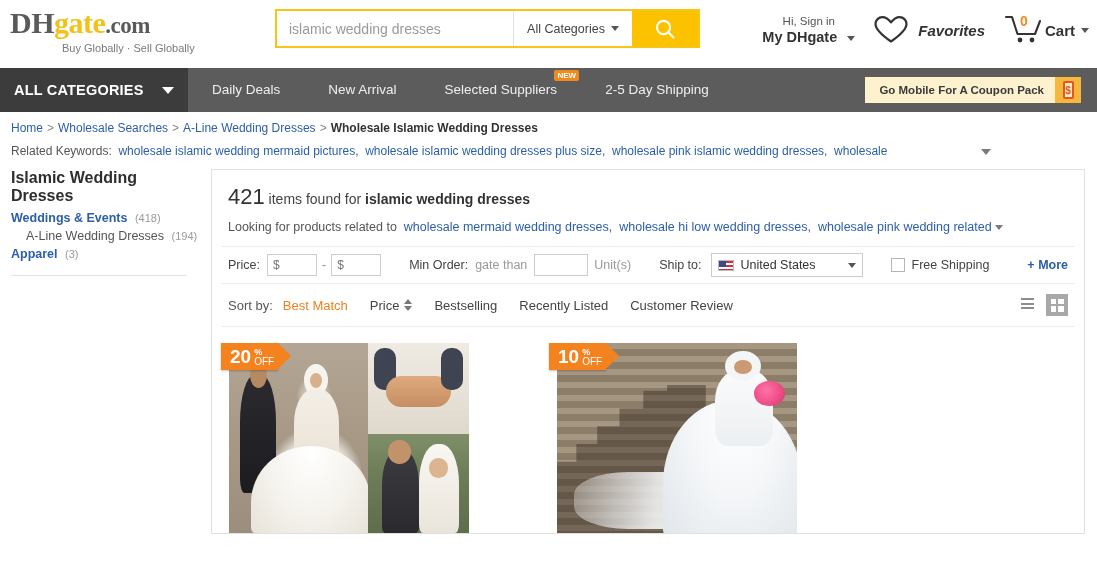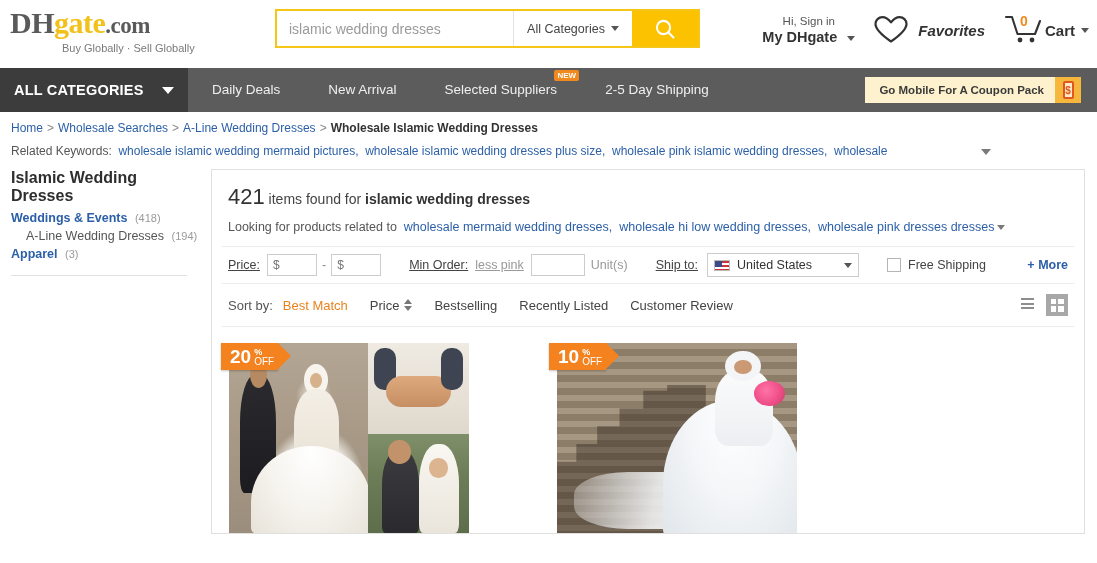--- a/index.html
+++ b/index.html
@@ -326,21 +326,21 @@
     margin: 12px 10px 0 10px;
     height: 36px;
     border-top: 1px solid #ececec;
     border-bottom: 1px solid #ececec;
     display: flex;
     align-items: center;
     padding: 0 6px;
     font-size: 12.5px;
     color: #444;
   }
-  .fl-label { color: #444; margin-right: 7px; text-decoration: underline; }
+  .fl-label { color: #444; margin-right: 7px; }
   .fl-label.muted { color: #999; }
   .inp {
     height: 22px;
     border: 1px solid #ccc;
     background: #fff;
     box-sizing: border-box;
     font-size: 12px;
     color: #555;
     padding: 0 5px;
     font-family: "Liberation Sans", sans-serif;
@@ -805,34 +805,34 @@
         <div class="res-count">
           <span class="num">421</span>
           <span>items found for</span>
           <span class="kw">islamic wedding dresses</span>
         </div>
 
         <div class="looking">
           <span>Looking for products related to</span>&nbsp;
           <a>wholesale mermaid wedding dresses,</a>&nbsp;
           <a>wholesale hi low wedding dresses,</a>&nbsp;
-          <a>wholesale pink dresses dresses</a><span class="look-caret"></span>
+          <a>wholesale pink wedding related</a><span class="look-caret"></span>
         </div>
       </div>
 
       <div class="filterbar">
         <span class="fl-label">Price:</span>
         <input class="inp price" type="text" placeholder="$" style="">
         <span class="dash">-</span>
         <input class="inp price" type="text" placeholder="$" style="">
 
         <span class="gap"></span>
 
         <span class="fl-label">Min Order:</span>
-        <span class="fl-label muted">less pink</span>
+        <span class="fl-label muted">gate than</span>
         <input class="inp qty" type="text" style="">
         <span class="units">Unit(s)</span>
 
         <span class="gap"></span>
 
         <span class="fl-label">Ship to:</span>
         <div class="shipto-select">
           <span class="flagbox">
             <span class="flag-stripes"></span>
               <span class="flag-canton"></span>

